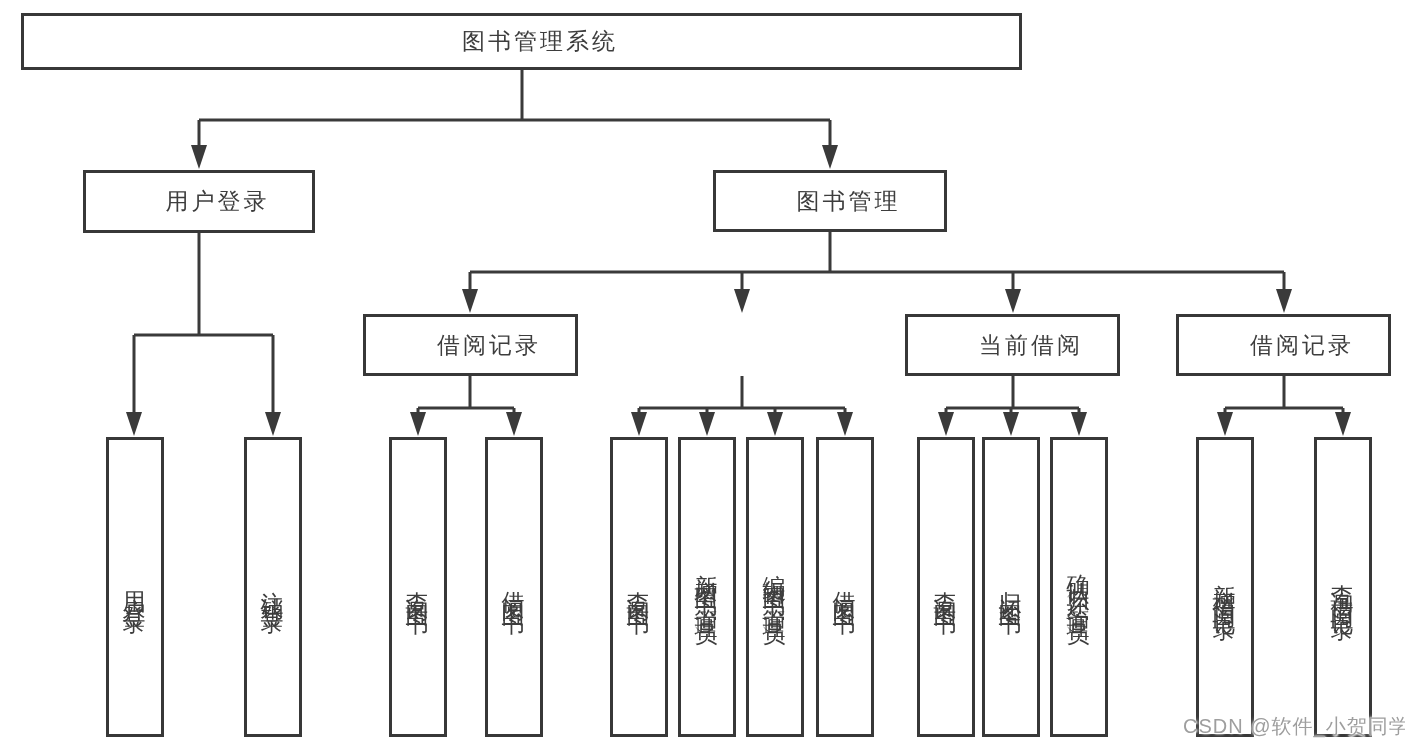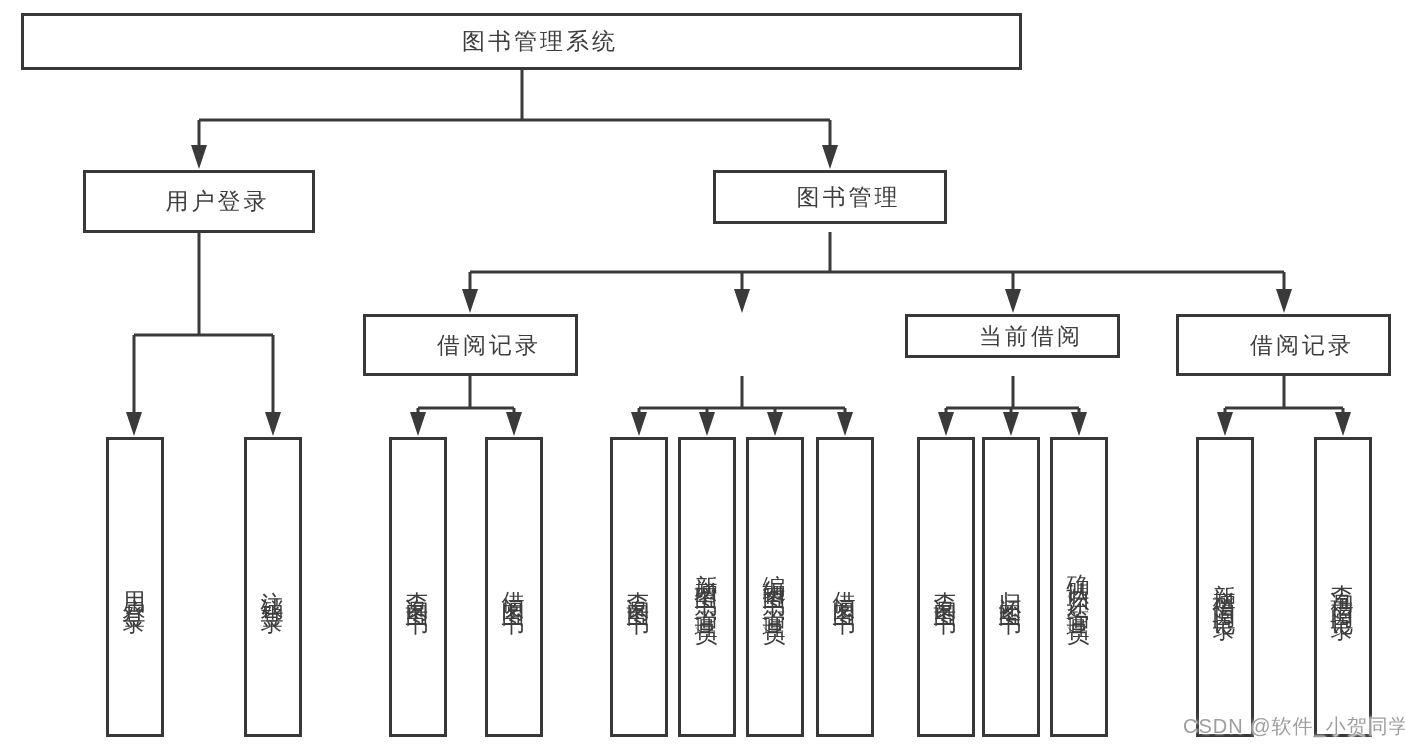--- a/index.html
+++ b/index.html
@@ -96,24 +96,24 @@
       <polygon points="1003,412 1019,412 1011,436"></polygon>
       <polygon points="1071,412 1087,412 1079,436"></polygon>
       <polygon points="1217,412 1233,412 1225,436"></polygon>
       <polygon points="1335,412 1351,412 1343,436"></polygon>
     </g>
   </svg>
 
   <div class="node hbox" style="left:21px; top:13px; width:1001px; height:57px;">图书管理系统</div>
 
   <div class="node hbox" style="left:83px; top:170px; width:232px; height:63px;">用户登录</div>
-  <div class="node hbox" style="left:713px; top:170px; width:234px; height:54px;">图书管理</div>
+  <div class="node hbox" style="left:713px; top:170px; width:234px; height:62px;">图书管理</div>
 
   <div class="node hbox" style="left:363px; top:314px; width:215px; height:62px;">借阅记录</div>
-  <div class="node hbox" style="left:905px; top:314px; width:215px; height:44px;">当前借阅</div>
+  <div class="node hbox" style="left:905px; top:314px; width:215px; height:62px;">当前借阅</div>
   <div class="node hbox" style="left:1176px; top:314px; width:215px; height:62px;">借阅记录</div>
 
   <div class="node vbox" style="left:106px; top:437px; width:58px; height:300px;">用户登录</div>
   <div class="node vbox" style="left:244px; top:437px; width:58px; height:300px;">注销登录</div>
 
   <div class="node vbox" style="left:389px; top:437px; width:58px; height:300px;">查询图书</div>
   <div class="node vbox" style="left:485px; top:437px; width:58px; height:300px;">借阅图书</div>
 
   <div class="node vbox" style="left:610px; top:437px; width:58px; height:300px;">查询图书</div>
   <div class="node vbox" style="left:678px; top:437px; width:58px; height:300px;">新增图书（管理员）</div>

